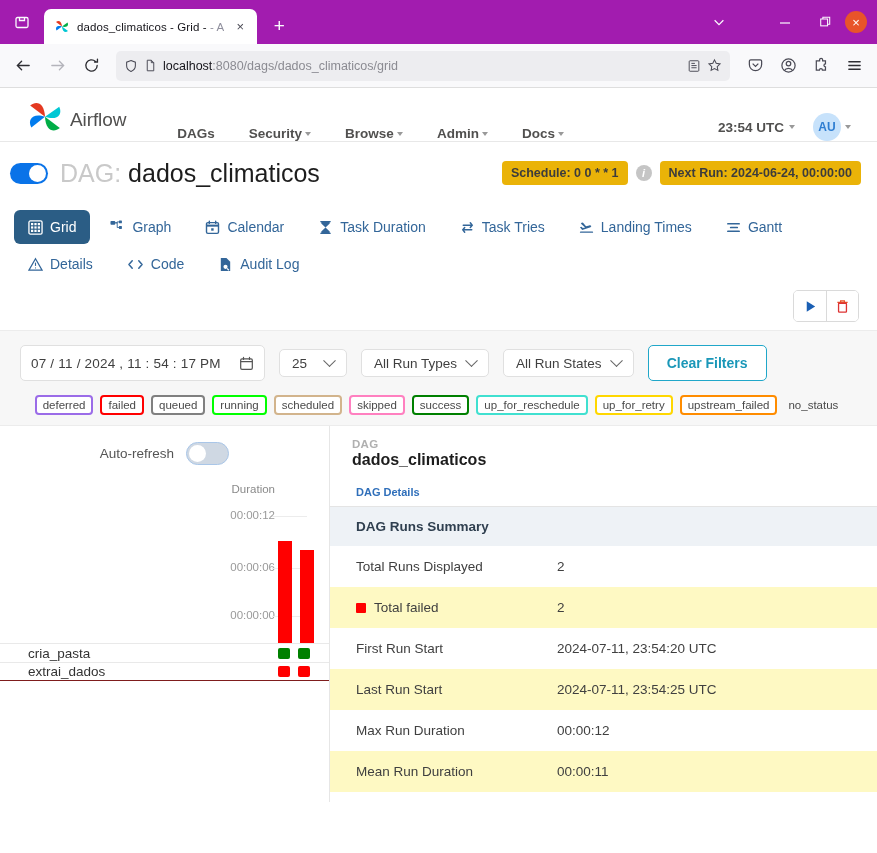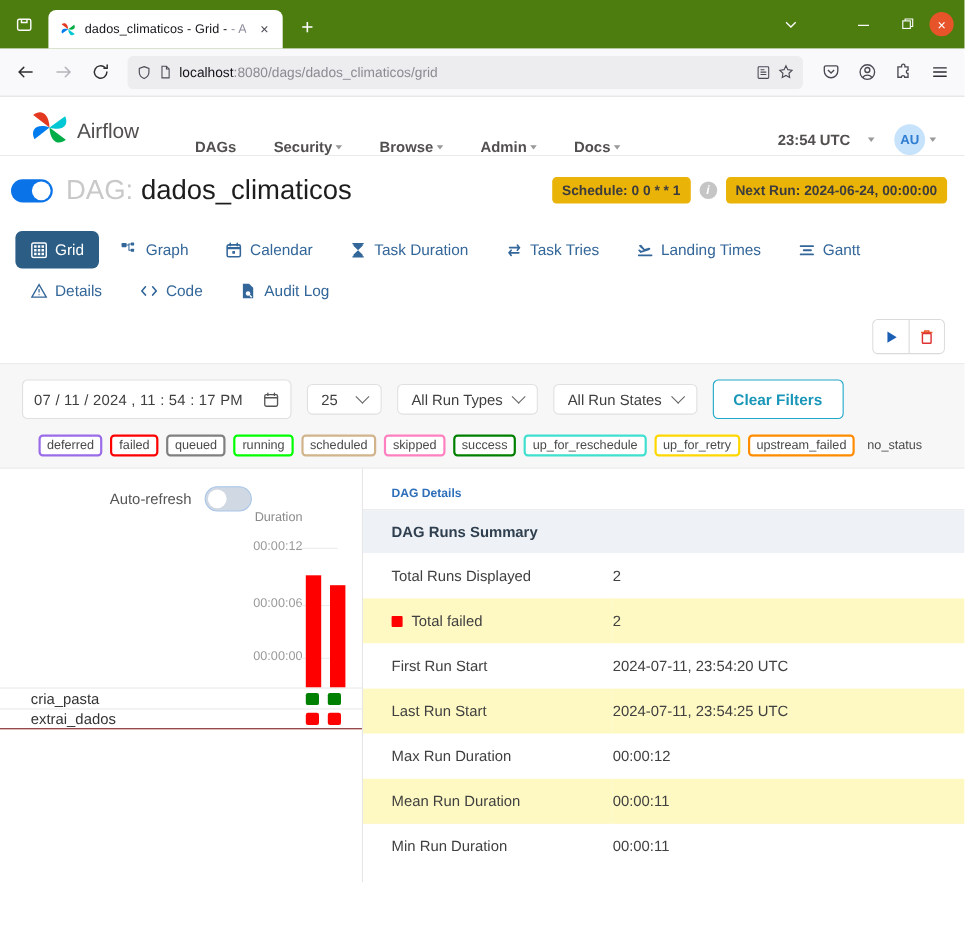--- a/index.html
+++ b/index.html
@@ -5,21 +5,21 @@
   * { box-sizing: border-box; margin: 0; padding: 0; }
   html, body {
     width: 877px; height: 853px;
     font-family: "Liberation Sans", sans-serif;
     background: #ffffff;
     overflow: hidden;
   }
 
   
   .browser-titlebar {
-    height: 44px; background: #4d7c0f;
+    height: 44px; background: #a21caf;
     display: flex; align-items: flex-end; position: relative;
   }
   .tab-strip-icon {
     width: 44px; height: 44px; display: flex;
     align-items: center; justify-content: center;
     color: #fbfbfe;
   }
   .browser-tab {
     height: 35px; background: #ffffff; border-radius: 7px 7px 0 0;
     display: flex; align-items: center; gap: 7px;
@@ -95,21 +95,21 @@
   .af-brand-text { font-size: 19px; color: #51504f; letter-spacing: -0.1px; }
   .af-nav-items { display: flex; align-items: center; gap: 0; }
   .af-nav-item {
     font-size: 13.5px; font-weight: bold; color: #51504f;
     padding: 0 17px; display: flex; align-items: center; gap: 3px;
   }
   .caret { border-top: 4px solid #999; border-left: 3.5px solid transparent;
            border-right: 3.5px solid transparent; display:inline-block; }
   .af-nav-right { margin-left: auto; display: flex; align-items: center; gap: 4px; }
   .af-clock { font-size: 13.5px; font-weight: bold; color: #51504f;
-              display: flex; align-items: center; gap: 16px; }
+              display: flex; align-items: center; gap: 5px; }
   .af-avatar {
     width: 28px; height: 28px; border-radius: 50%; background: #c7e2fb;
     color: #2e7dd1; font-size: 12px; font-weight: bold;
     display: flex; align-items: center; justify-content: center;
     margin-left: 14px;
   }
 
   
   .dag-header {
     height: 62px; display: flex; align-items: center;
@@ -211,21 +211,21 @@
   .autorefresh-label { font-size: 13.5px; color: #555; }
   .toggle-off {
     width: 43px; height: 23px; border-radius: 12px; background: #cfd8e3;
     border: 1px solid #a9c6e8; position: relative;
   }
   .toggle-off::after {
     content: ''; position: absolute; left: 2px; top: 2px;
     width: 17px; height: 17px; border-radius: 50%; background: #fff;
   }
 
-  .chart-area { position: relative; height: 160px; }
+  .chart-area { position: relative; height: 160px; margin-top: 18px; }
   .dur-label {
     position: absolute; right: 54px; top: 0; font-size: 11.5px; color: #8a8a8a;
   }
   .ytick {
     position: absolute; right: 54px; font-size: 11.5px; color: #9a9a9a;
     text-align: right;
   }
   .gridline {
     position: absolute; left: 272px; right: 22px; height: 1px; background: #ececec;
   }
@@ -619,20 +619,24 @@
         <span class="task-name">extrai_dados</span>
         <span class="task-squares">
           <span class="sq" style="background:#ff0000"></span>
           <span class="sq" style="background:#ff0000"></span>
         </span>
       </div>
     </div>
   </div>
 
   <div class="details-pane">
+    <div class="dp-head">
+      <div class="dp-kicker">DAG</div>
+      <div class="dp-title">dados_climaticos</div>
+    </div>
     <div class="dp-tabs">
       <span class="dp-tab">DAG Details</span>
     </div>
     <div class="summary-title">DAG Runs Summary</div>
     <table class="sum-table">
       <tbody>
           <tr class="odd">
         <td>Total Runs Displayed</td>
         <td class="val">2</td>
       </tr>

